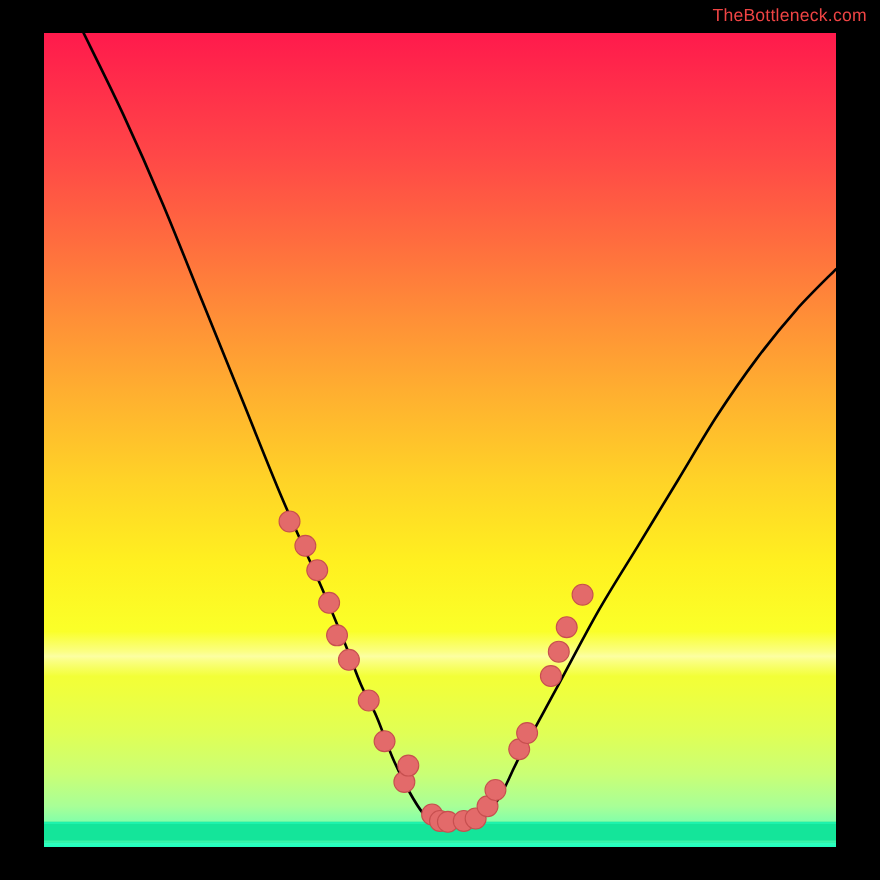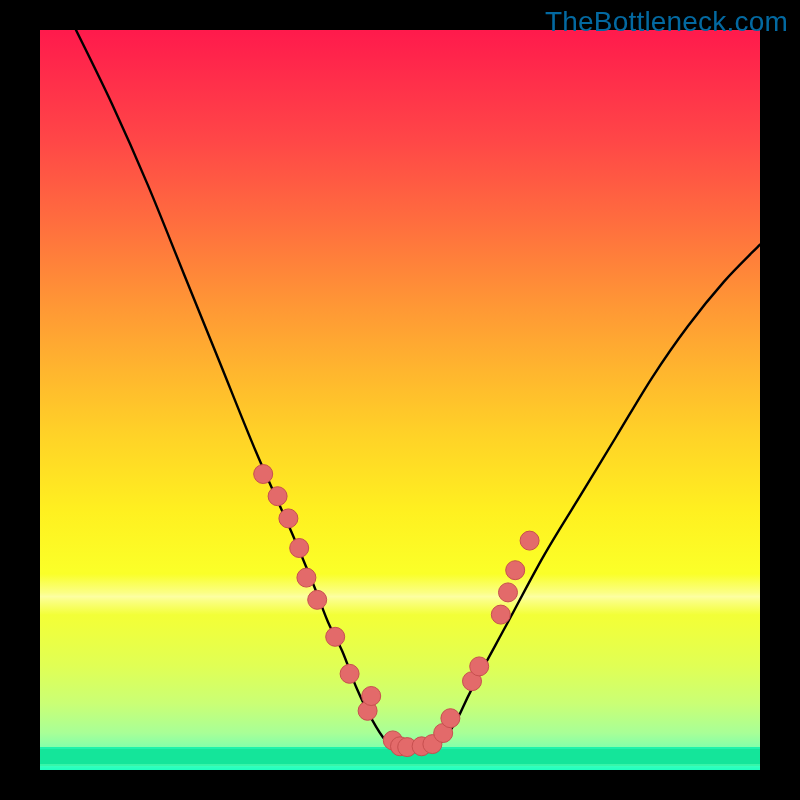--- a/index.html
+++ b/index.html
@@ -14,22 +14,22 @@
   .stage {
     position: relative;
     width: 800px;
     height: 800px;
     background: #000;
   }
   .watermark {
     position: absolute;
     top: 6px;
     right: 12px;
-    color: #0369a1;
-    font-size: 28px;
+    color: #ef4444;
+    font-size: 16px;
     font-weight: 500;
     letter-spacing: 0.2px;
     z-index: 20;
   }
   .plot-area {
     position: absolute;
     left: 40px;
     top: 30px;
     width: 720px;
     height: 740px;

